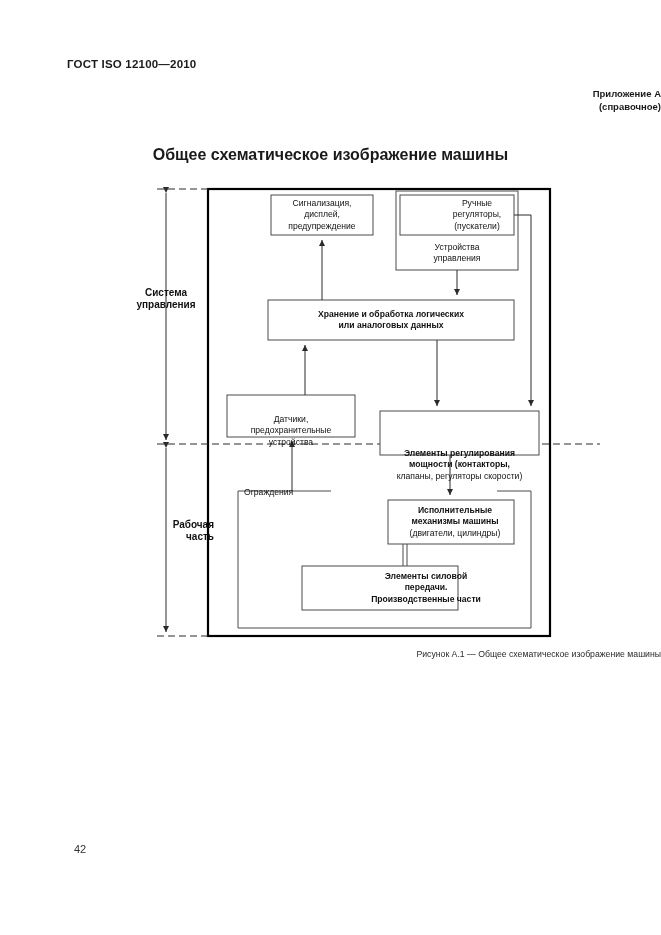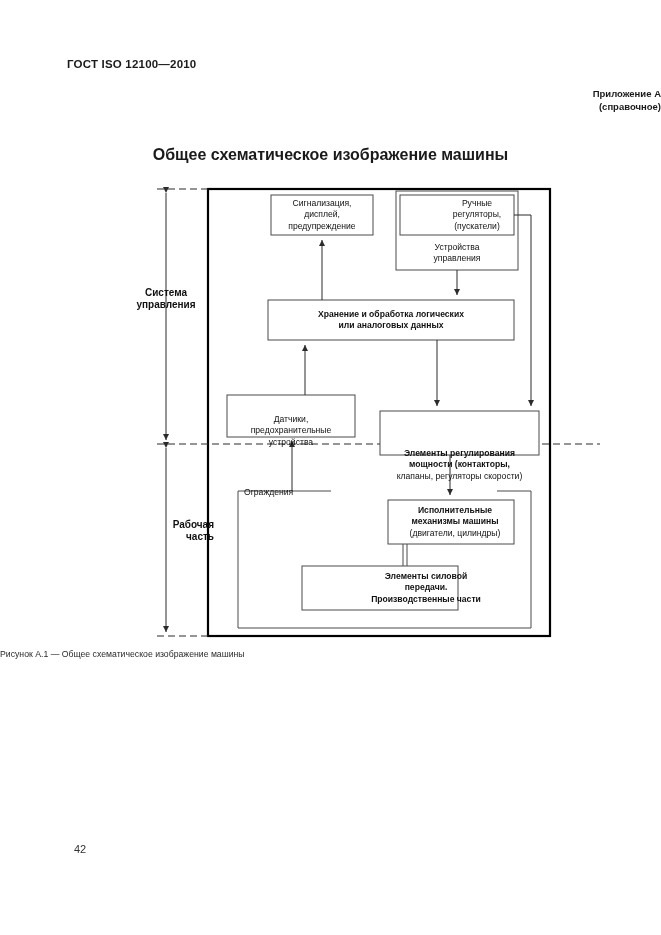--- a/index.html
+++ b/index.html
@@ -27,21 +27,21 @@
 
   
   .fig-title{
     position:absolute;left:0;right:0;top:146px;
     text-align:center;font-size:16px;font-weight:bold;
   }
 
   
   .fig-caption{
     position:absolute;left:0;right:0;top:649px;
-    text-align:left;font-size:8.7px;color:#2a2a2a;
+    text-align:right;font-size:8.7px;color:#2a2a2a;
   }
 
   
   .page-num{
     position:absolute;left:74px;top:843px;
     font-size:11px;color:#333;
   }
 
   
   .diagram{position:absolute;left:0;top:0;width:661px;height:700px;}

